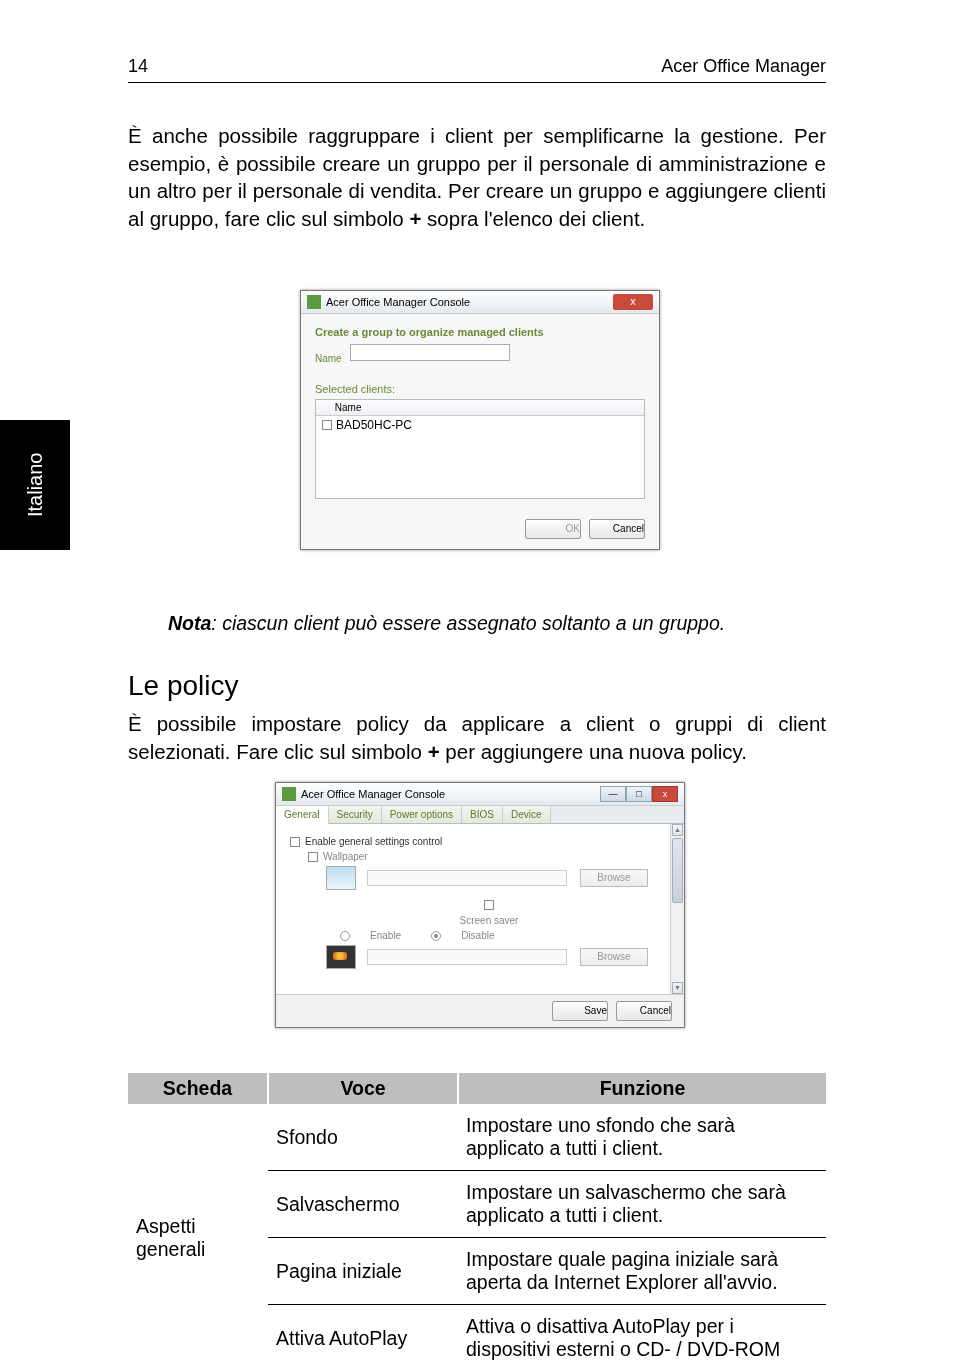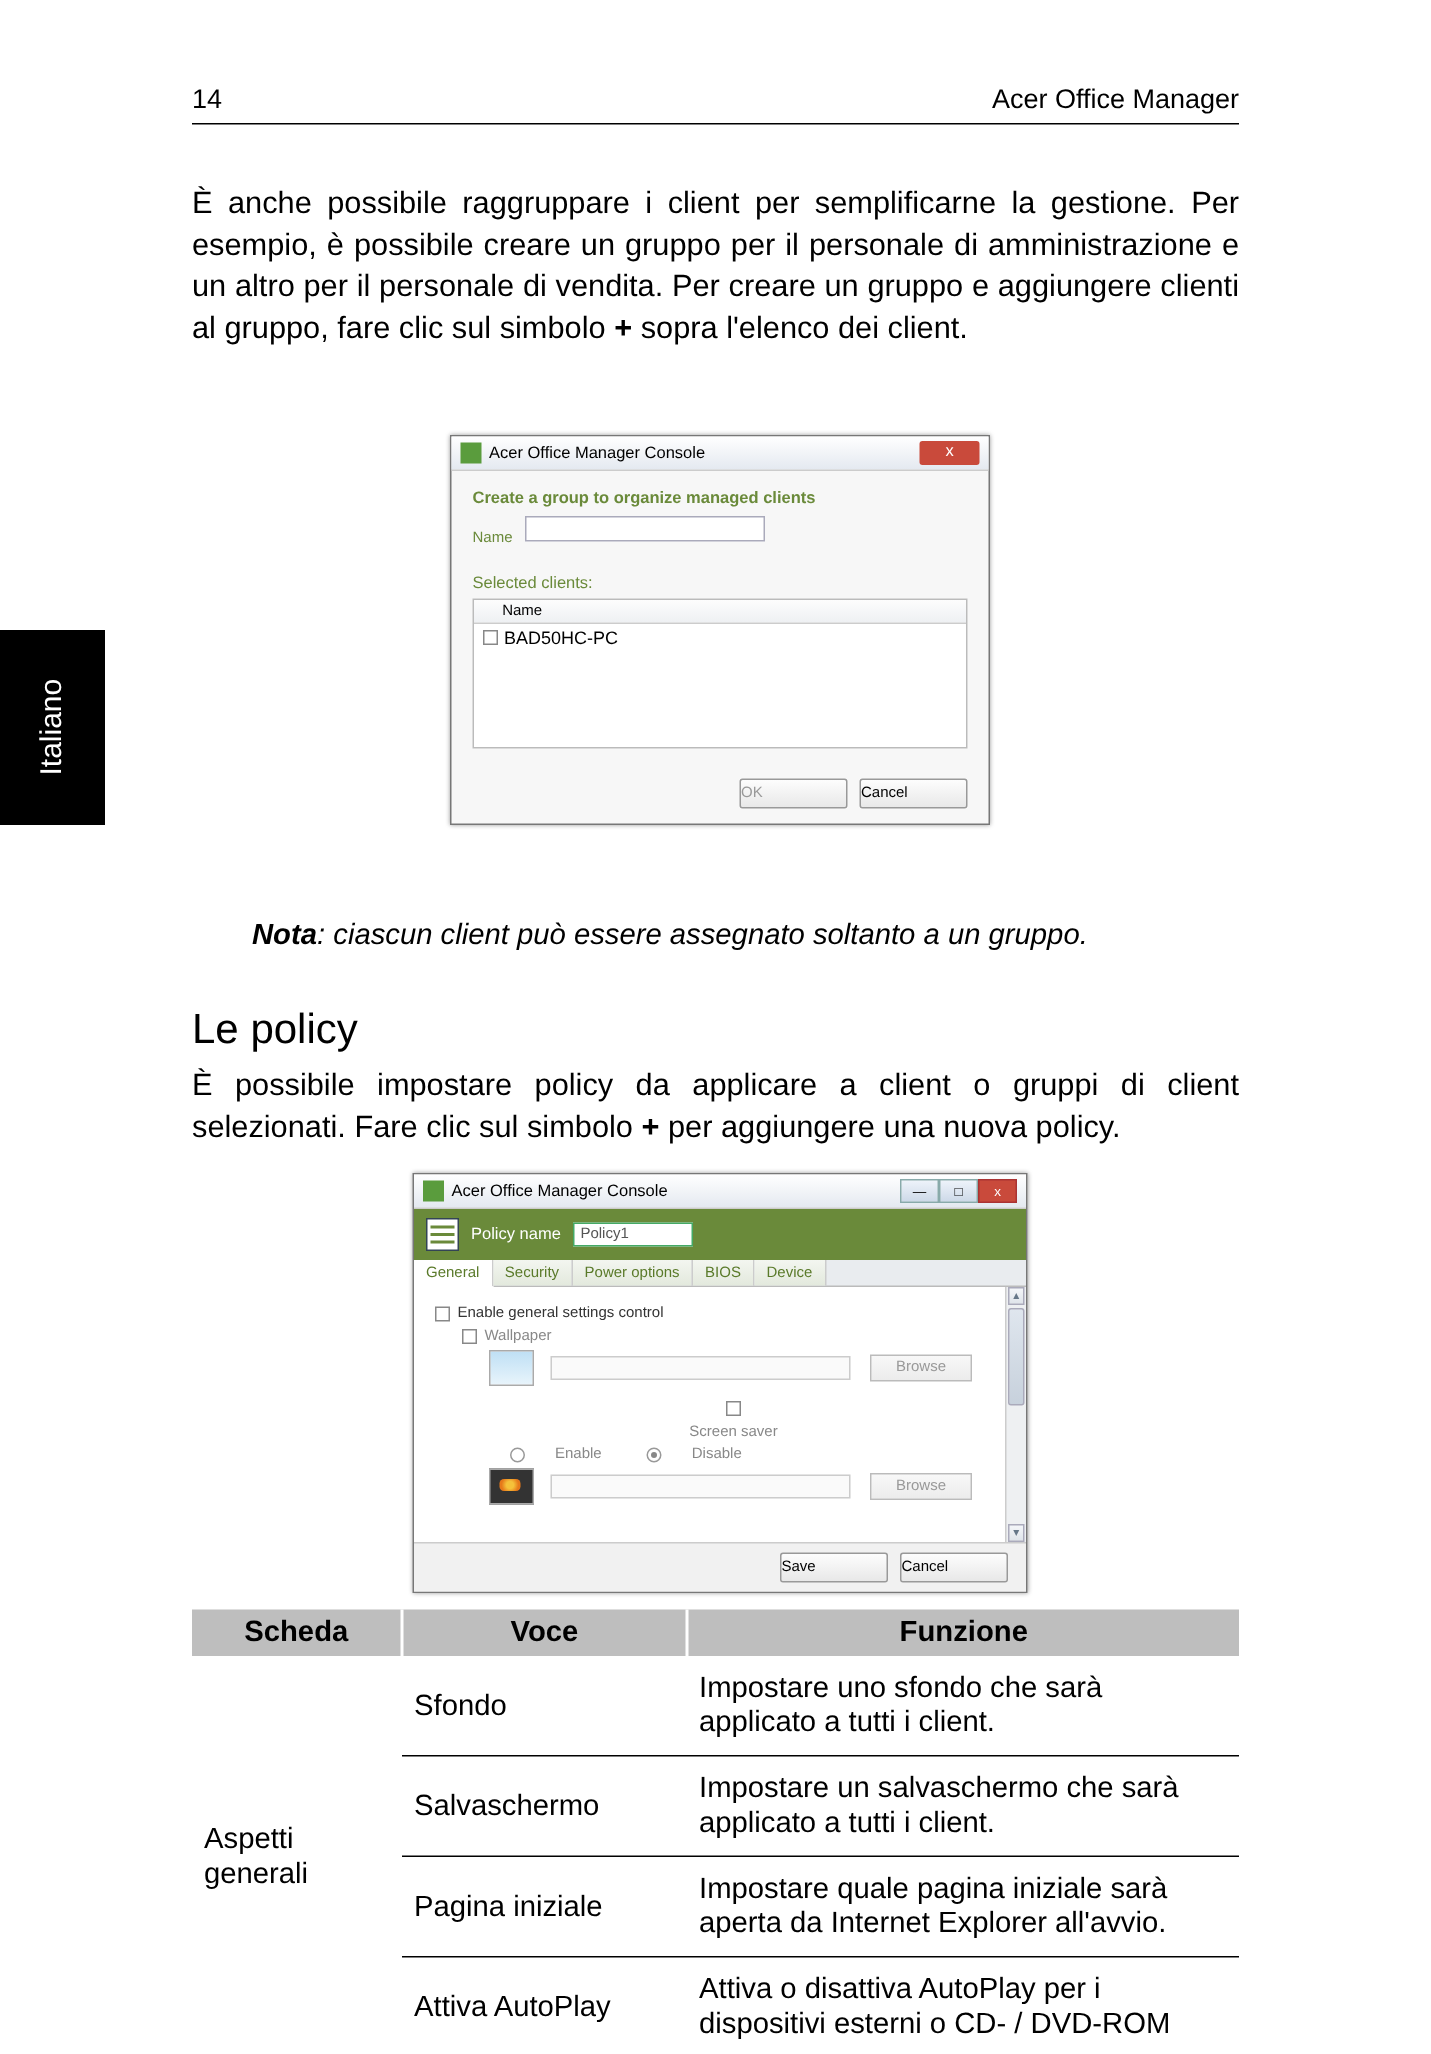--- a/index.html
+++ b/index.html
@@ -119,26 +119,26 @@
       border: 1px solid #888;
       background: #fff;
     }
     .dlg-btns {
       display: flex;
       justify-content: flex-end;
       gap: 8px;
       padding: 10px 14px;
     }
     .dlg-btn {
-      width: 72px;
+      width: 56px;
       height: 20px;
       background: linear-gradient(#fdfdfd, #e8e8e8);
       border: 1px solid #999;
       font-size: 10px;
-      text-align: left;
+      text-align: right;
       line-height: 18px;
       border-radius: 2px;
     }
     .dlg-btn.disabled { color: #999; }
     .note {
       position: absolute;
       left: 168px;
       right: 128px;
       top: 612px;
       font-size: 19.5px;
@@ -402,29 +402,20 @@
 
 <div class="dialog2">
   <div class="dlg-title">
     <div class="icon-app"></div>
     <span>Acer Office Manager Console</span>
     <div class="dlg2-minmax">
       <div class="winbtn">—</div>
       <div class="winbtn">□</div>
       <div class="winbtn close">x</div>
     </div>
-  </div>
-  <div class="policy-header">
-    <div class="policy-icon">
-        <div></div>
-        <div></div>
-        <div></div>
-      </div>
-    <span>Policy name</span>
-    <div class="policy-input">Policy1</div>
   </div>
   <div class="tabs">
     <div class="tab active">General</div>
     <div class="tab">Security</div>
     <div class="tab">Power options</div>
     <div class="tab">BIOS</div>
     <div class="tab">Device</div>
   </div>
   <div class="dlg2-body">
     <div class="chk-row">

